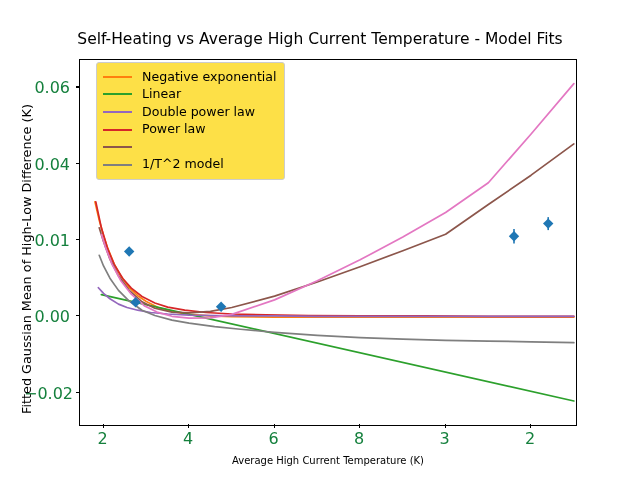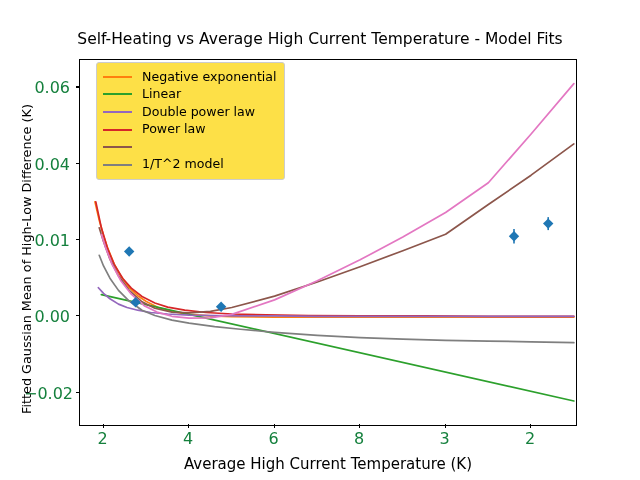--- a/index.html
+++ b/index.html
@@ -12,21 +12,21 @@
         border:1.1px solid #000;box-sizing:border-box;background:#fff;}
   svg{display:block;}
   .ytick,.xtick{position:absolute;font-size:16px;color:#15803d;white-space:nowrap;}
   .ytick{text-align:right;width:46px;}
   .xtick{text-align:center;width:40px;}
   .tickmark{position:absolute;background:#000;}
   #ylabel{position:absolute;font-size:12.8px;color:#000;
           transform:rotate(-90deg);transform-origin:0 0;white-space:nowrap;
           left:19px;top:414px;}
   #xlabel{position:absolute;left:79px;top:455px;width:498px;text-align:center;
-          font-size:15px;color:#000;}
+          font-size:10px;color:#000;}
   #legend{position:absolute;left:96px;top:62px;background:#fde047;
           border:0.9px solid #cccccc;border-radius:3px;padding:5px 7px 5px 5px;
           box-shadow:none;}
   .lrow{display:flex;align-items:center;height:17.6px;}
   .lsw{width:31px;height:14px;position:relative;margin-right:9px;flex:0 0 31px;}
   .lline{position:absolute;left:1px;top:6px;width:29px;height:2.1px;}
   .llab{font-size:12.6px;color:#000;white-space:nowrap;line-height:1;}
   .ldot{position:absolute;left:10px;top:2px;width:10px;height:10px;
         border-radius:50%;}
   .lbar{position:absolute;left:14.2px;top:-1px;width:1.7px;height:16px;}

